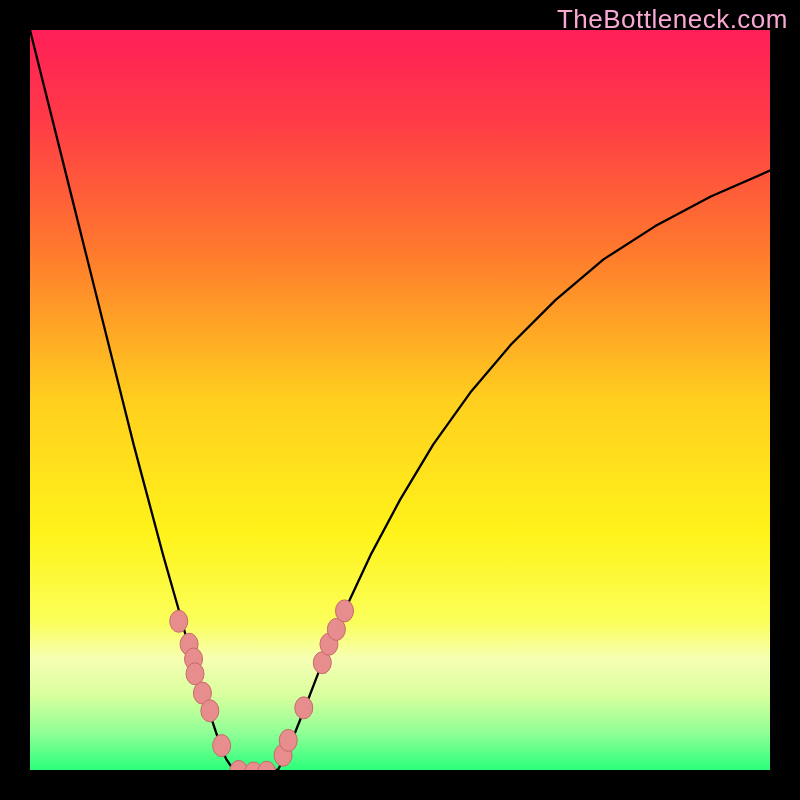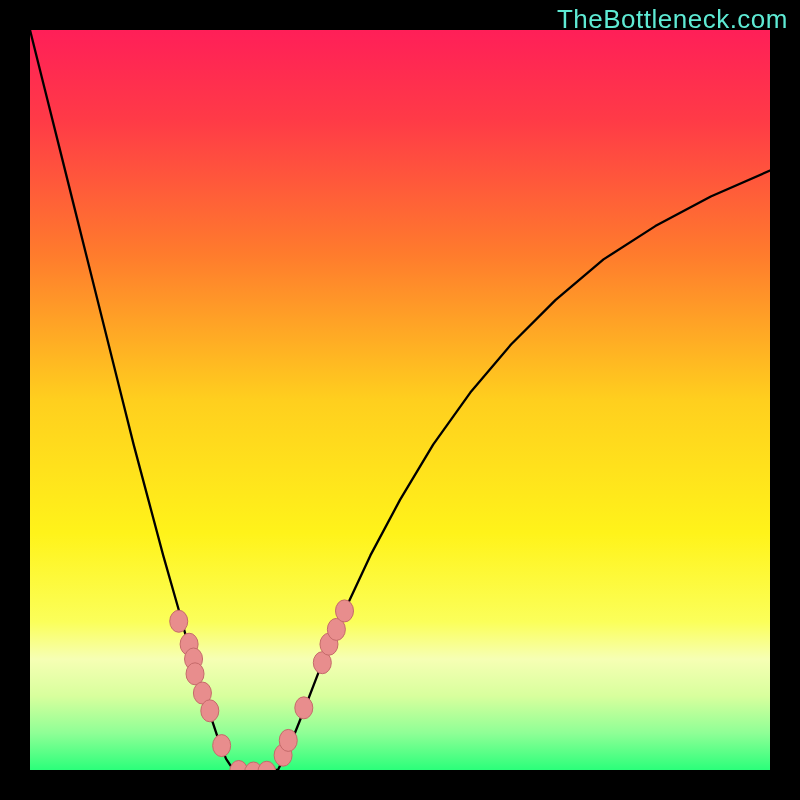--- a/index.html
+++ b/index.html
@@ -16,21 +16,21 @@
     height: 800px;
     background: #000;
   }
   .watermark {
     position: absolute;
     top: 4px;
     right: 12px;
     font-family: Arial, Helvetica, sans-serif;
     font-size: 26px;
     font-weight: 500;
-    color: #5eead4;
+    color: #f9a8d4;
     letter-spacing: 0.5px;
     z-index: 10;
   }
   .plot {
     position: absolute;
     left: 30px;
     top: 30px;
     width: 740px;
     height: 740px;
     overflow: hidden;

